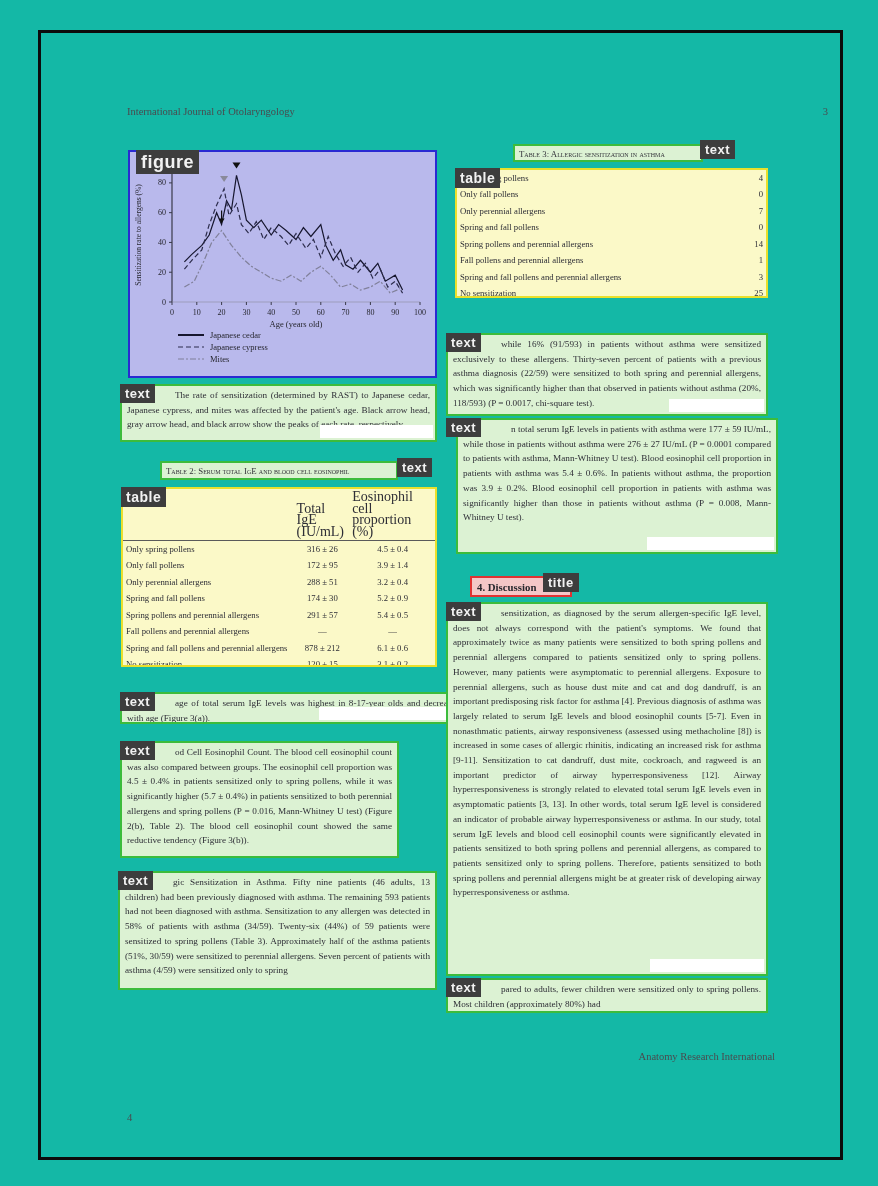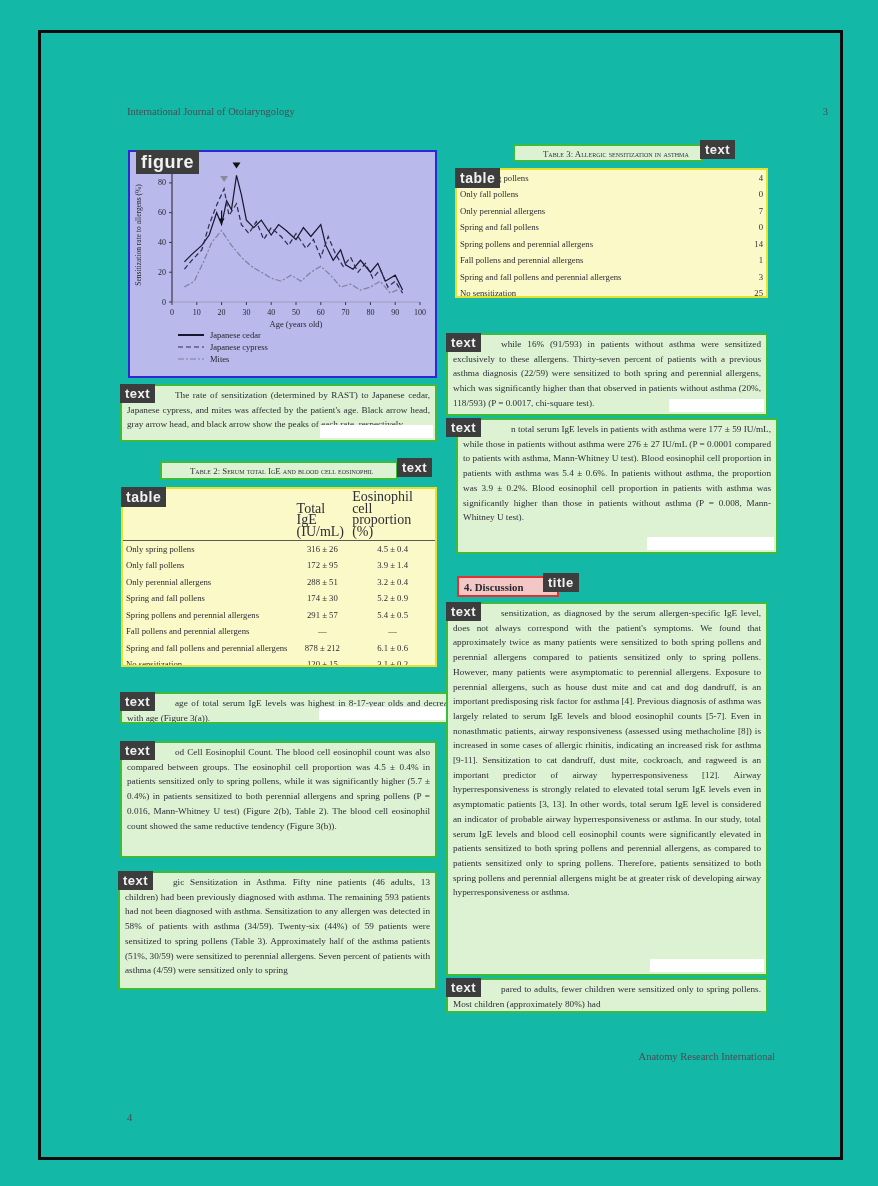--- a/index.html
+++ b/index.html
@@ -17,21 +17,21 @@
 
   .chip{position:absolute;z-index:6;background:#3d3d3d;color:#f2f2f2;
         font:bold 13px/1 "Liberation Sans",sans-serif;padding:3px 5px;letter-spacing:0.5px;}
 
   .para{margin:0;padding:2px 5px;font:9.2px/14.7px "Liberation Serif",serif;color:#2e2e36;
         text-align:justify;}
   .indent{text-indent:48px;}
   .endgap{position:absolute;right:2px;bottom:2px;height:13px;background:#ffffff;}
 
   .capline{display:block;padding:2px 4px;font:8.8px/13px "Liberation Serif",serif;
-           font-variant:small-caps;color:#33333a;white-space:nowrap;overflow:hidden;margin-left:24px;}
+           font-variant:small-caps;color:#33333a;white-space:nowrap;overflow:hidden;}
 
   table.doc{width:100%;border-collapse:collapse;font:8.7px/11.5px "Liberation Serif",serif;color:#2e2e36;}
   table.doc th{font-weight:normal;font-size:14px;text-align:left;vertical-align:bottom;
                white-space:pre-line;padding:2px 2px 3px;border-bottom:1px solid #5a5a5a;}
   table.doc td{padding:2.5px 3px;vertical-align:top;}
   table.doc td.lbl{text-align:left;}
   table.doc td.num{text-align:center;white-space:nowrap;}
   table.doc td.numr{text-align:right;white-space:nowrap;}
   #table2 th.c0{width:55%;}
   .ttltext{display:block;padding:3px 5px;font:bold 10.8px "Liberation Serif",serif;color:#26262c;white-space:nowrap;}
@@ -171,21 +171,21 @@
           </tr>
         </tbody>
       </table>
   </div>
 
   <div class="region r-text" style="left:120px;top:692px;width:347px;height:32px;">
     <p class="para indent">age of total serum IgE levels was highest in 8-17-year olds and decreased with age (Figure 3(a)).</p>
     <div class="endgap" style="width:42%;"></div>
   </div>
 
-  <div class="region r-text" style="left:120px;top:741px;width:317px;height:117px;">
+  <div class="region r-text" style="left:120px;top:741px;width:279px;height:117px;">
     <p class="para indent">od Cell Eosinophil Count. The blood cell eosinophil count was also compared between groups. The eosinophil cell proportion was 4.5 ± 0.4% in patients sensitized only to spring pollens, while it was significantly higher (5.7 ± 0.4%) in patients sensitized to both perennial allergens and spring pollens (P = 0.016, Mann-Whitney U test) (Figure 2(b), Table 2). The blood cell eosinophil count showed the same reductive tendency (Figure 3(b)).</p>
   </div>
 
   <div class="region r-text" style="left:118px;top:871px;width:319px;height:119px;">
     <p class="para indent">gic Sensitization in Asthma. Fifty nine patients (46 adults, 13 children) had been previously diagnosed with asthma. The remaining 593 patients had not been diagnosed with asthma. Sensitization to any allergen was detected in 58% of patients with asthma (34/59). Twenty-six (44%) of 59 patients were sensitized to spring pollens (Table 3). Approximately half of the asthma patients (51%, 30/59) were sensitized to perennial allergens. Seven percent of patients with asthma (4/59) were sensitized only to spring</p>
   </div>
 
   <div class="region r-text" style="left:513px;top:144px;width:190px;height:18px;">
     <span class="capline">Table 3: Allergic sensitization in asthma</span>
   </div>
@@ -232,21 +232,21 @@
   <div class="region r-text" style="left:446px;top:333px;width:322px;height:83px;">
     <p class="para indent">while 16% (91/593) in patients without asthma were sensitized exclusively to these allergens. Thirty-seven percent of patients with a previous asthma diagnosis (22/59) were sensitized to both spring and perennial allergens, which was significantly higher than that observed in patients without asthma (20%, 118/593) (P = 0.0017, chi-square test).</p>
     <div class="endgap" style="width:30%;"></div>
   </div>
 
   <div class="region r-text" style="left:456px;top:418px;width:322px;height:136px;">
     <p class="para indent">n total serum IgE levels in patients with asthma were 177 ± 59 IU/mL, while those in patients without asthma were 276 ± 27 IU/mL (P = 0.0001 compared to patients with asthma, Mann-Whitney U test). Blood eosinophil cell proportion in patients with asthma was 5.4 ± 0.6%. In patients without asthma, the proportion was 3.9 ± 0.2%. Blood eosinophil cell proportion in patients with asthma was significantly higher than those in patients without asthma (P = 0.008, Mann-Whitney U test).</p>
     <div class="endgap" style="width:40%;"></div>
   </div>
 
-  <div class="region r-title" style="left:457px;top:576px;width:102px;height:21px;">
+  <div class="region r-title" style="left:470px;top:576px;width:102px;height:21px;">
     <span class="ttltext">4. Discussion</span>
   </div>
 
   <div class="region r-text" style="left:446px;top:602px;width:322px;height:374px;">
     <p class="para indent">sensitization, as diagnosed by the serum allergen-specific IgE level, does not always correspond with the patient's symptoms. We found that approximately twice as many patients were sensitized to both spring pollens and perennial allergens compared to patients sensitized only to spring pollens. However, many patients were asymptomatic to perennial allergens. Exposure to perennial allergens, such as house dust mite and cat and dog dandruff, is an important predisposing risk factor for asthma [4]. Previous diagnosis of asthma was largely related to serum IgE levels and blood eosinophil counts [5-7]. Even in nonasthmatic patients, airway responsiveness (assessed using methacholine [8]) is increased in some cases of allergic rhinitis, indicating an increased risk for asthma [9-11]. Sensitization to cat dandruff, dust mite, cockroach, and ragweed is an important predictor of airway hyperresponsiveness [12]. Airway hyperresponsiveness is strongly related to elevated total serum IgE levels even in asymptomatic patients [3, 13]. In other words, total serum IgE level is considered an indicator of probable airway hyperresponsiveness or asthma. In our study, total serum IgE levels and blood cell eosinophil counts were significantly elevated in patients sensitized to both spring pollens and perennial allergens, as compared to patients sensitized only to spring pollens. Therefore, patients sensitized to both spring pollens and perennial allergens might be at greater risk of developing airway hyperresponsiveness or asthma.</p>
     <div class="endgap" style="width:36%;"></div>
   </div>
 
   <div class="region r-text" style="left:446px;top:978px;width:322px;height:35px;">
     <p class="para indent">pared to adults, fewer children were sensitized only to spring pollens. Most children (approximately 80%) had</p>

